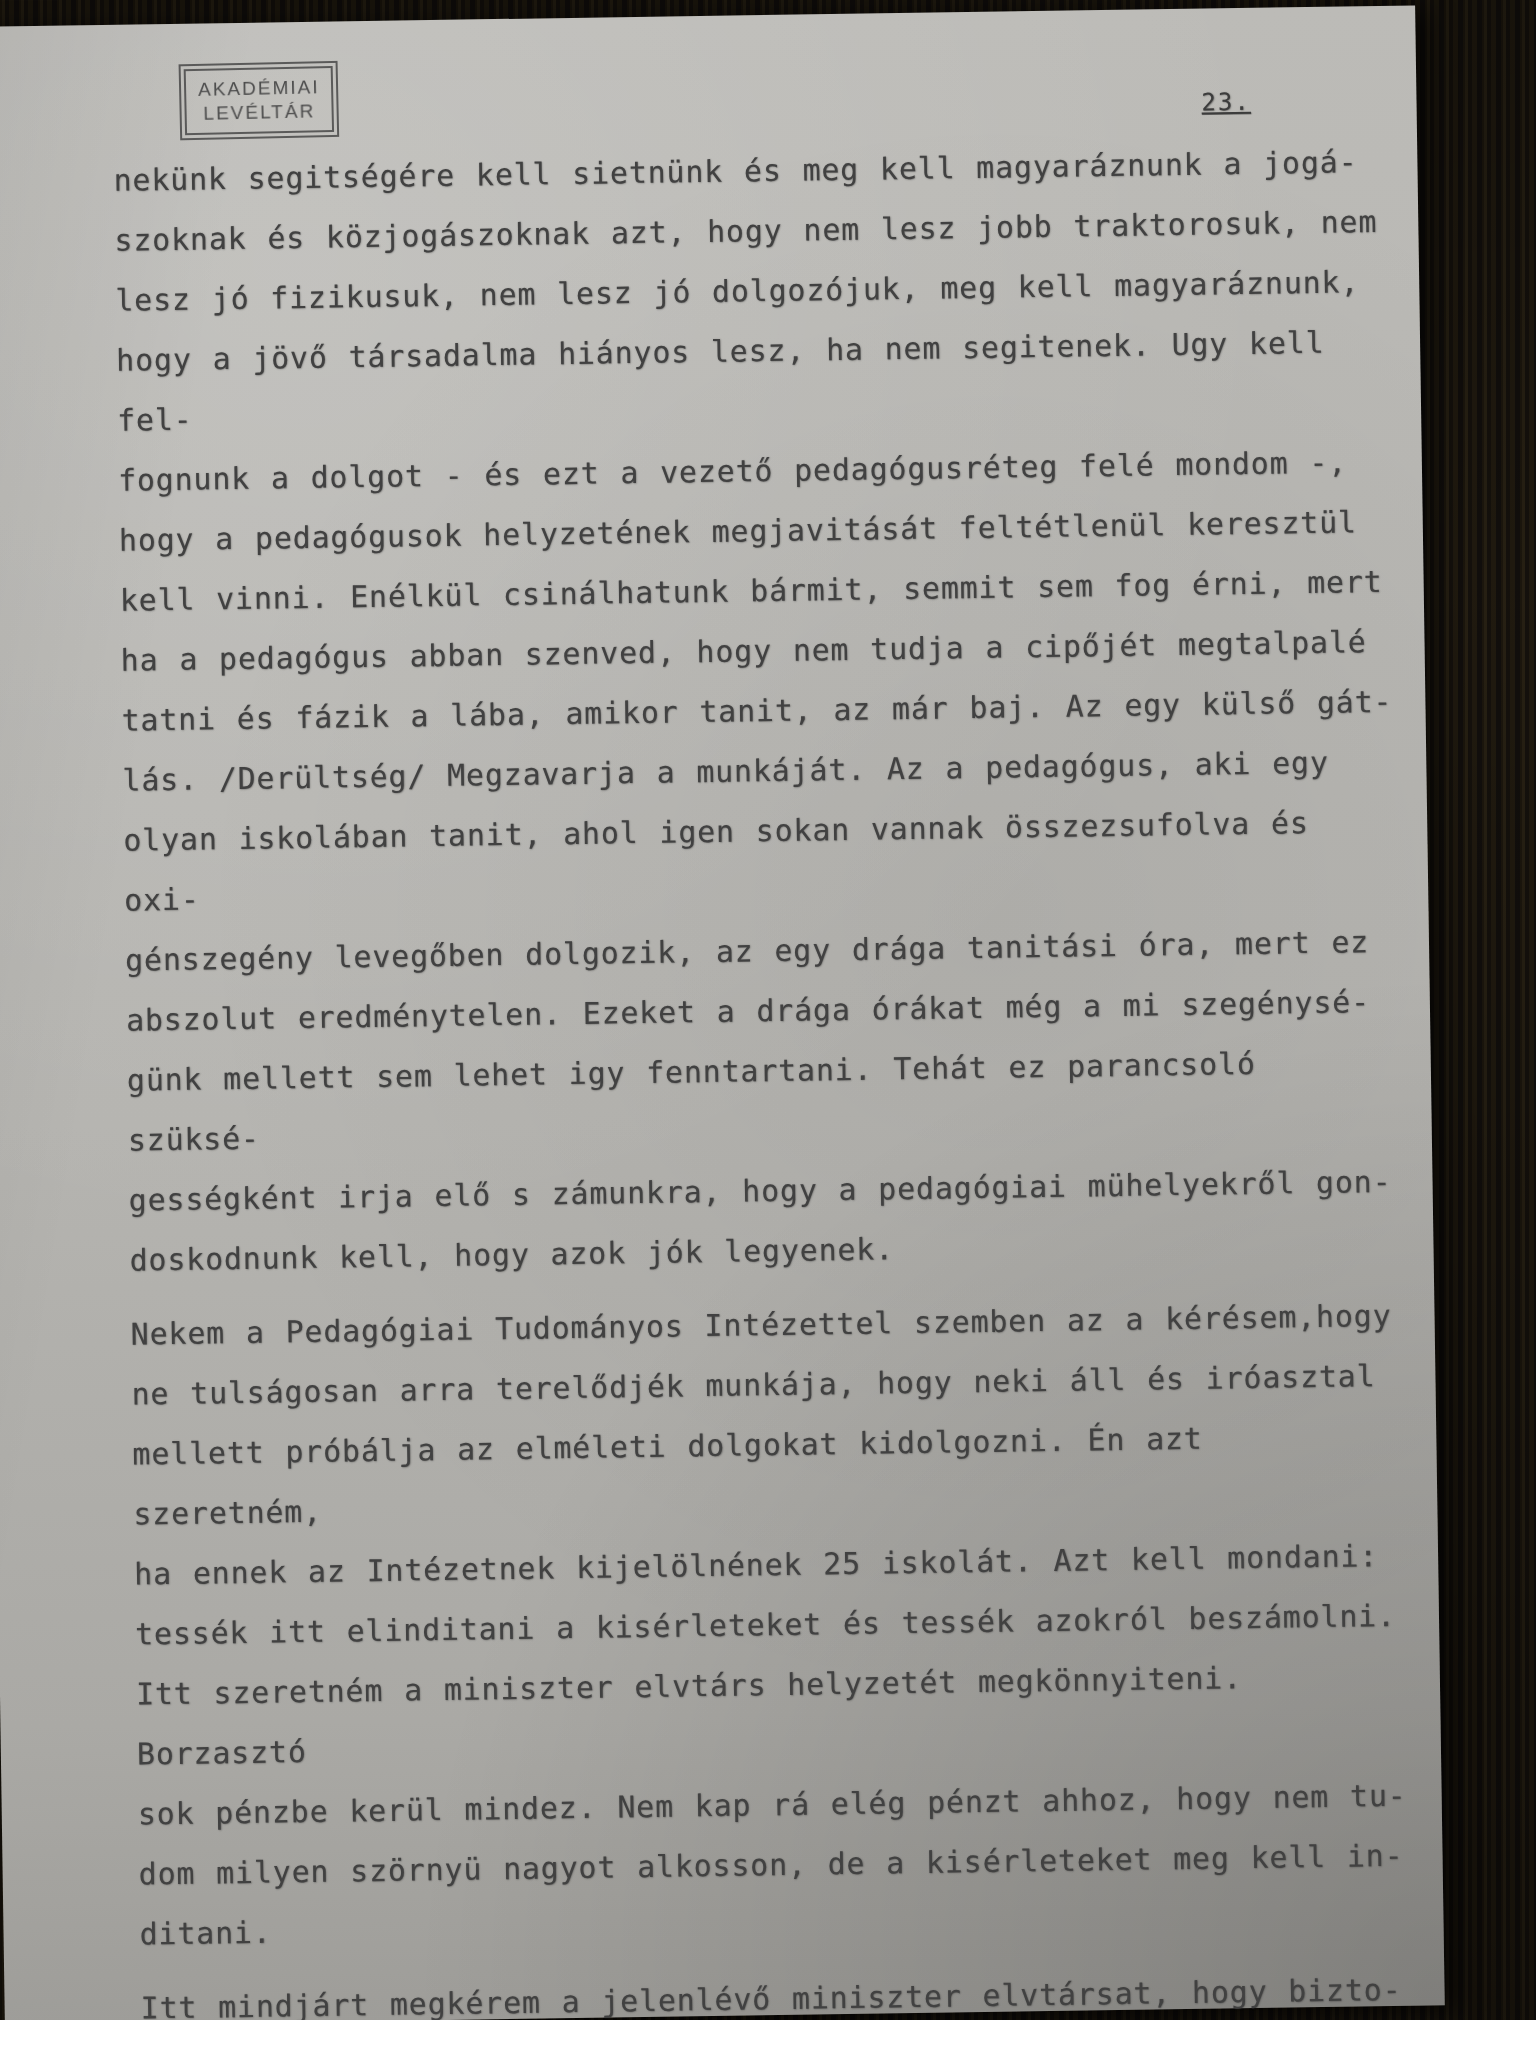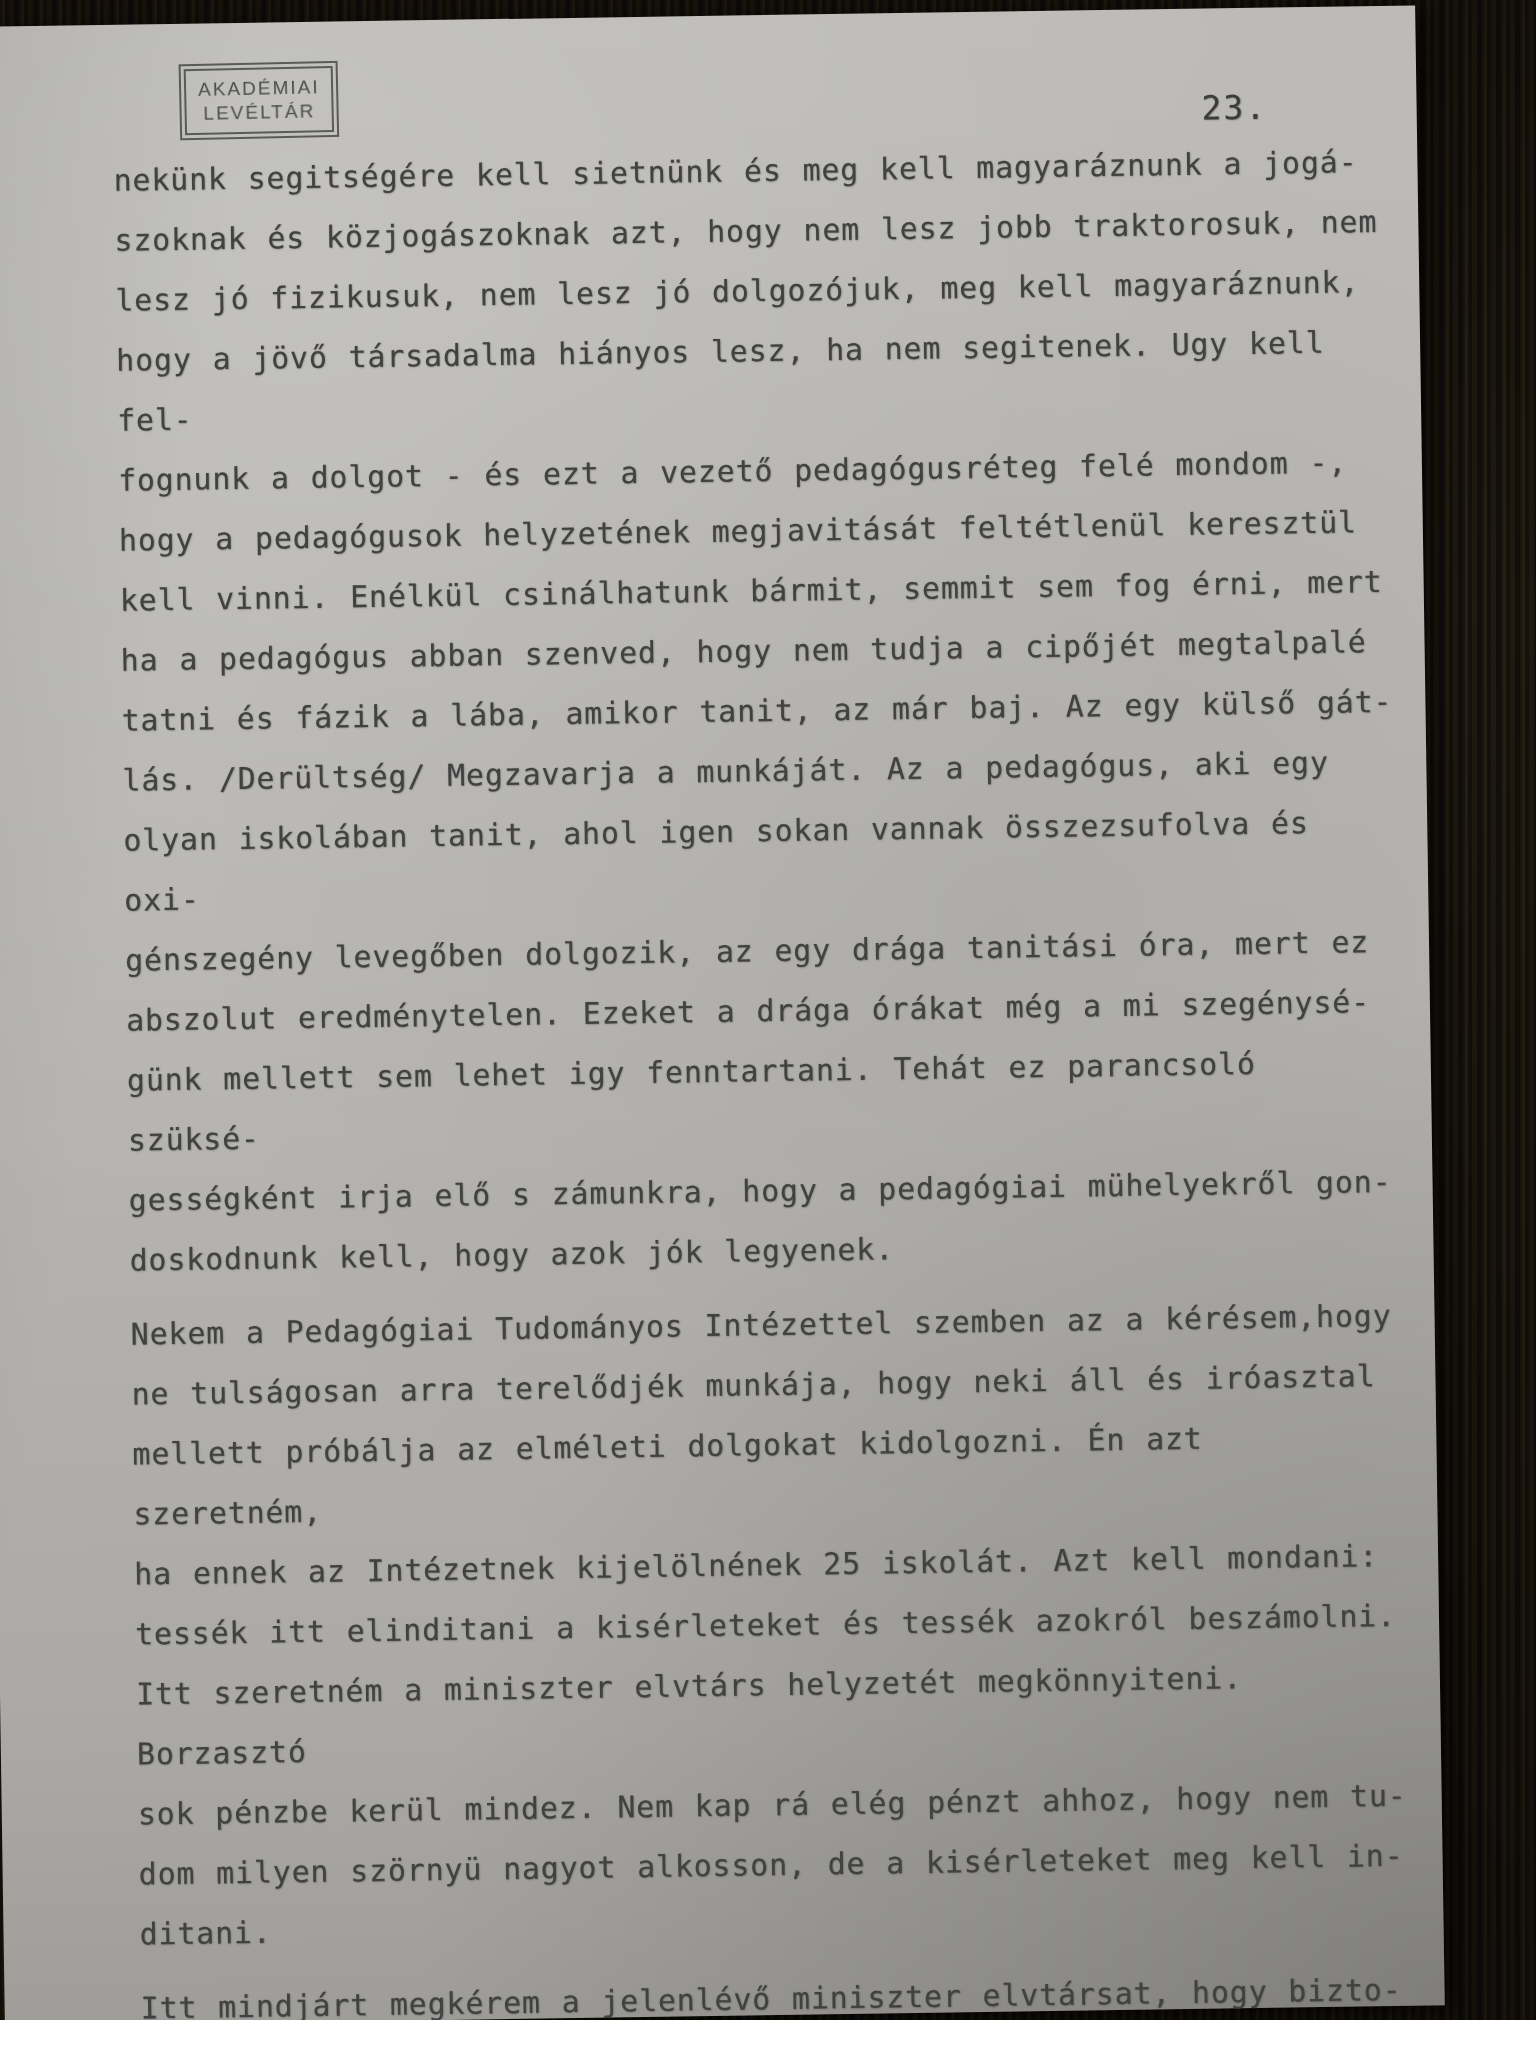--- a/index.html
+++ b/index.html
@@ -42,24 +42,25 @@
     font-family:"Liberation Sans","DejaVu Sans",sans-serif;
     font-size:19px;line-height:24px;
     letter-spacing:2px;
     text-align:center;
     filter:blur(.3px);
     transform:rotate(-0.4deg);
   }
   .page-number{
     position:absolute;
     left:1225px;top:80px;
-    font-size:33px;
+    font-size:24px;
     color:#3c3c3c;
     letter-spacing:2px;
     text-shadow:.5px .5px 1.5px rgba(30,30,30,.5);
+    text-decoration:underline;
   }
   
   .text{
     position:absolute;
     left:136px;top:126px;
     width:1278px;
     font-size:30px;
     line-height:60px;
     letter-spacing:.8px;
     word-spacing:2px;

